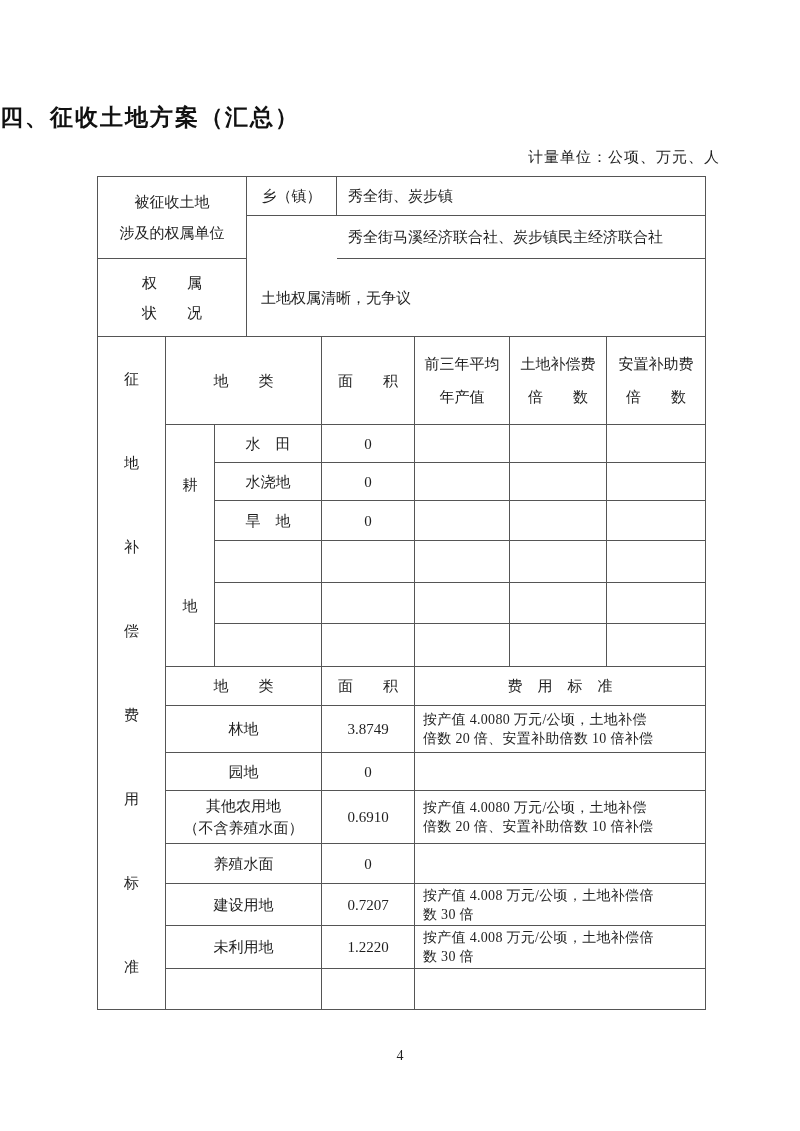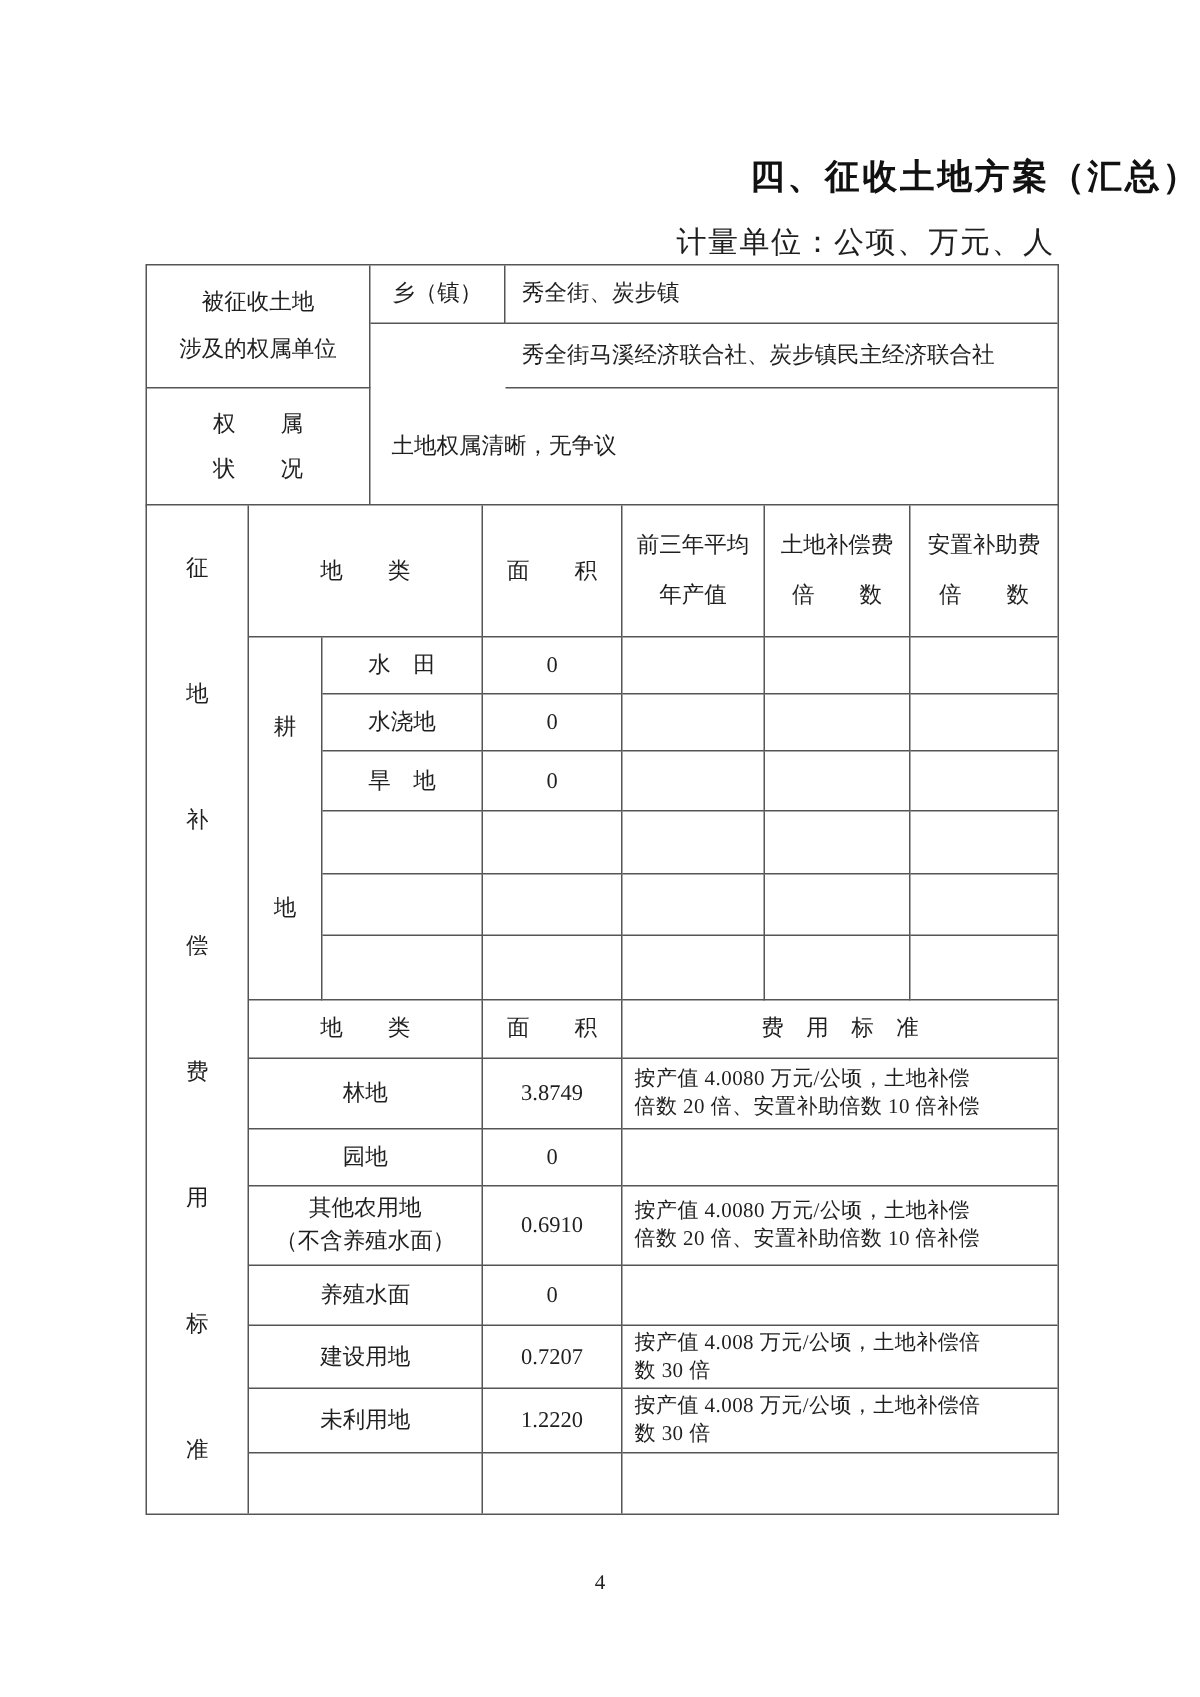--- a/index.html
+++ b/index.html
@@ -2,27 +2,27 @@
 <html><head>
 <meta charset="utf-8">
 <style>
   html,body{margin:0;padding:0;}
   body{
     width:800px;height:1131px;background:#ffffff;position:relative;
     font-family:"Liberation Serif","DejaVu Serif",serif;color:#1f1f1f;
     -webkit-font-smoothing:antialiased;
   }
   .page-title{
-    position:absolute;top:102px;left:0;width:800px;text-align:right;
+    position:absolute;top:102px;left:0;width:800px;text-align:left;
     font-family:"Liberation Sans","DejaVu Sans",sans-serif;
     font-weight:bold;font-size:23px;letter-spacing:2px;color:#111;
   }
   .unit-note{
-    position:absolute;top:148px;left:97px;width:606px;text-align:right;
-    font-size:20px;letter-spacing:1px;
+    position:absolute;top:148px;left:114px;width:606px;text-align:right;
+    font-size:15px;letter-spacing:1px;
   }
   .grid{position:absolute;display:grid;border:1px solid #555;background:#fff;}
   .tableA{
     left:97px;top:176px;
     grid-template-columns:149px 90px 368px;
     grid-template-rows:39px 43px 78px;
   }
   .tableB{
     left:97px;top:336px;
     grid-template-columns:68px 49px 107px 93px 95px 97px 98px;

